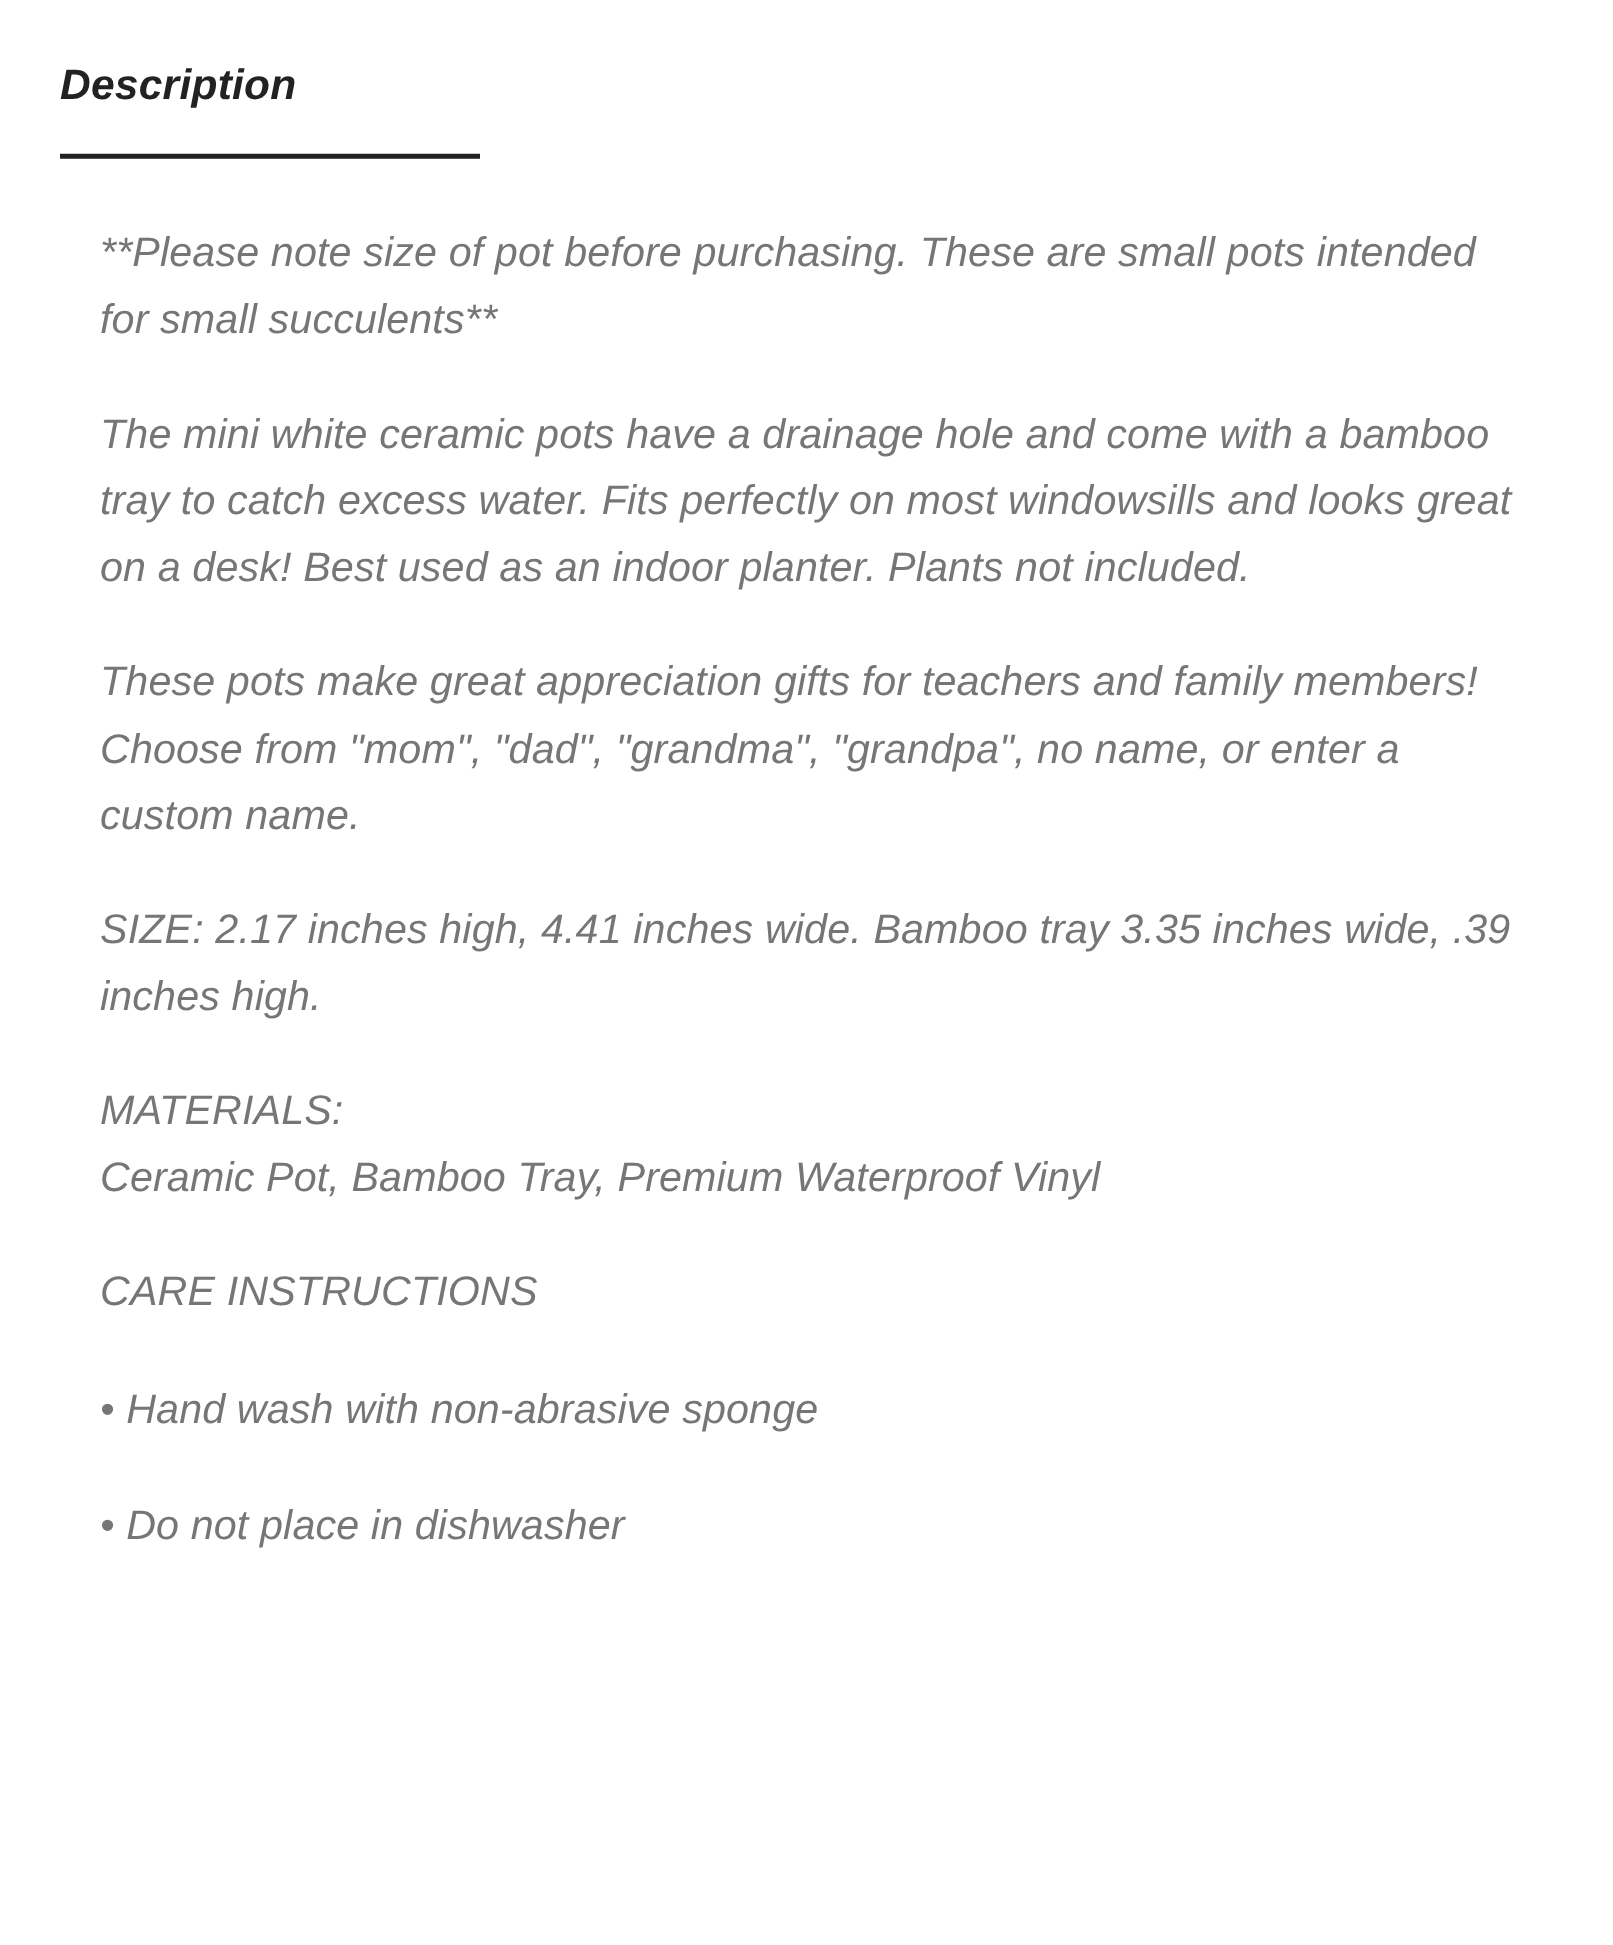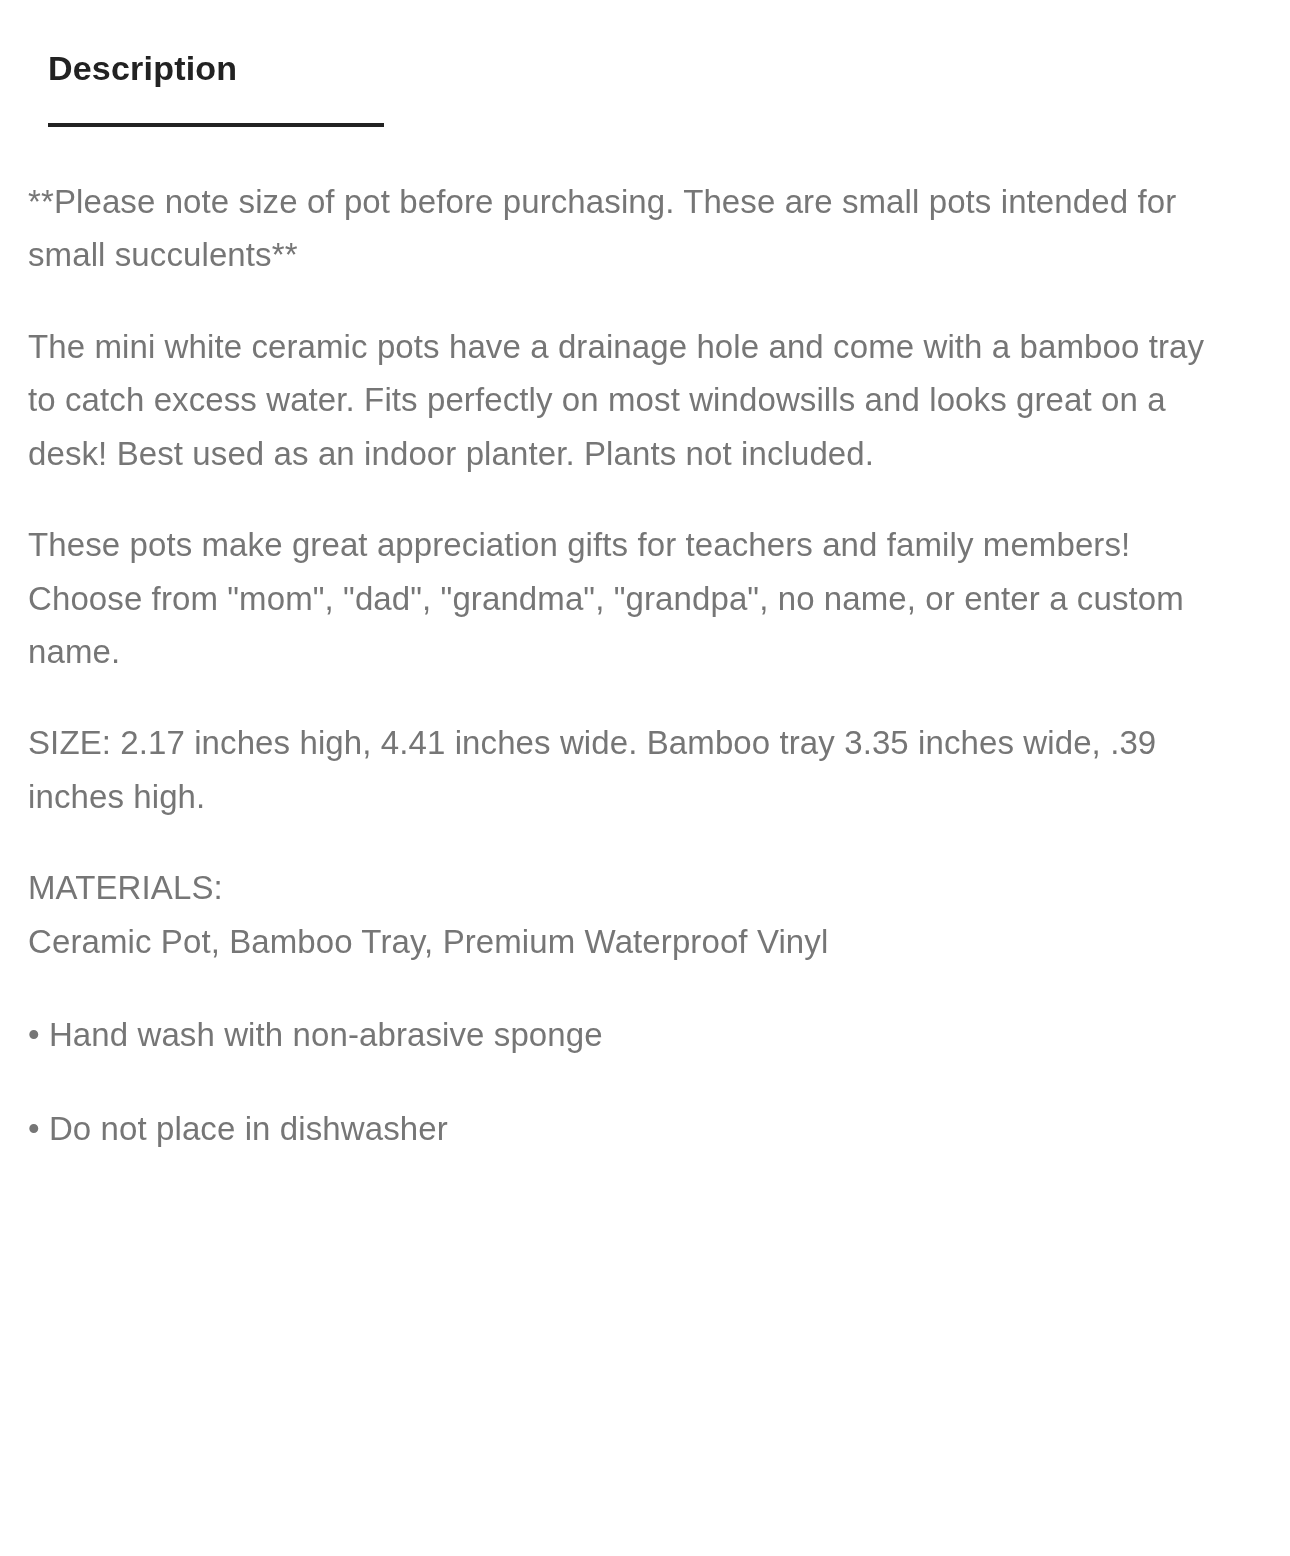--- a/index.html
+++ b/index.html
@@ -12,41 +12,42 @@
     min-height: 1556px;
     font-family: "Liberation Sans", sans-serif;
     -webkit-font-smoothing: antialiased;
   }
   .page {
     position: relative;
     width: 1290px;
     min-height: 1556px;
     box-sizing: border-box;
     padding: 0;
+    font-style: italic;
   }
   .section-header {
     padding: 48px 0 0 48px;
   }
   .section-title {
     font-size: 34px;
     font-weight: 700;
     color: #222222;
     letter-spacing: 0.2px;
     line-height: 1.2;
     margin: 0;
   }
   .title-underline {
     margin-top: 34px;
     margin-left: 0;
     width: 336px;
     height: 4px;
     background: #222222;
   }
   .description-body {
-    padding: 48px 70px 60px 28px;
+    padding: 48px 70px 60px 80px;
   }
   .para {
     font-size: 33px;
     line-height: 1.62;
     color: #767676;
     margin: 0 0 38px 0;
     font-weight: 400;
     letter-spacing: 0.1px;
   }
   .para:last-child {
@@ -76,18 +77,19 @@
 
     <p class="para">The mini white ceramic pots have a drainage hole and come with a bamboo tray to catch excess water. Fits perfectly on most windowsills and looks great on a desk! Best used as an indoor planter. Plants not included.</p>
 
     <p class="para">These pots make great appreciation gifts for teachers and family members! Choose from "mom", "dad", "grandma", "grandpa", no name, or enter a custom name.</p>
 
     <p class="para">SIZE: 2.17 inches high, 4.41 inches wide. Bamboo tray 3.35 inches wide, .39 inches high.</p>
 
     <p class="para para-tight">MATERIALS:</p>
     <p class="para">Ceramic Pot, Bamboo Tray, Premium Waterproof Vinyl</p>
 
+    <p class="para para-tight">CARE INSTRUCTIONS</p>
     <p class="para para-list para-tight">• Hand wash with non-abrasive sponge</p>
     <p class="para para-list">• Do not place in dishwasher</p>
 
   </div>
 
 </div>
 
 </body></html>

